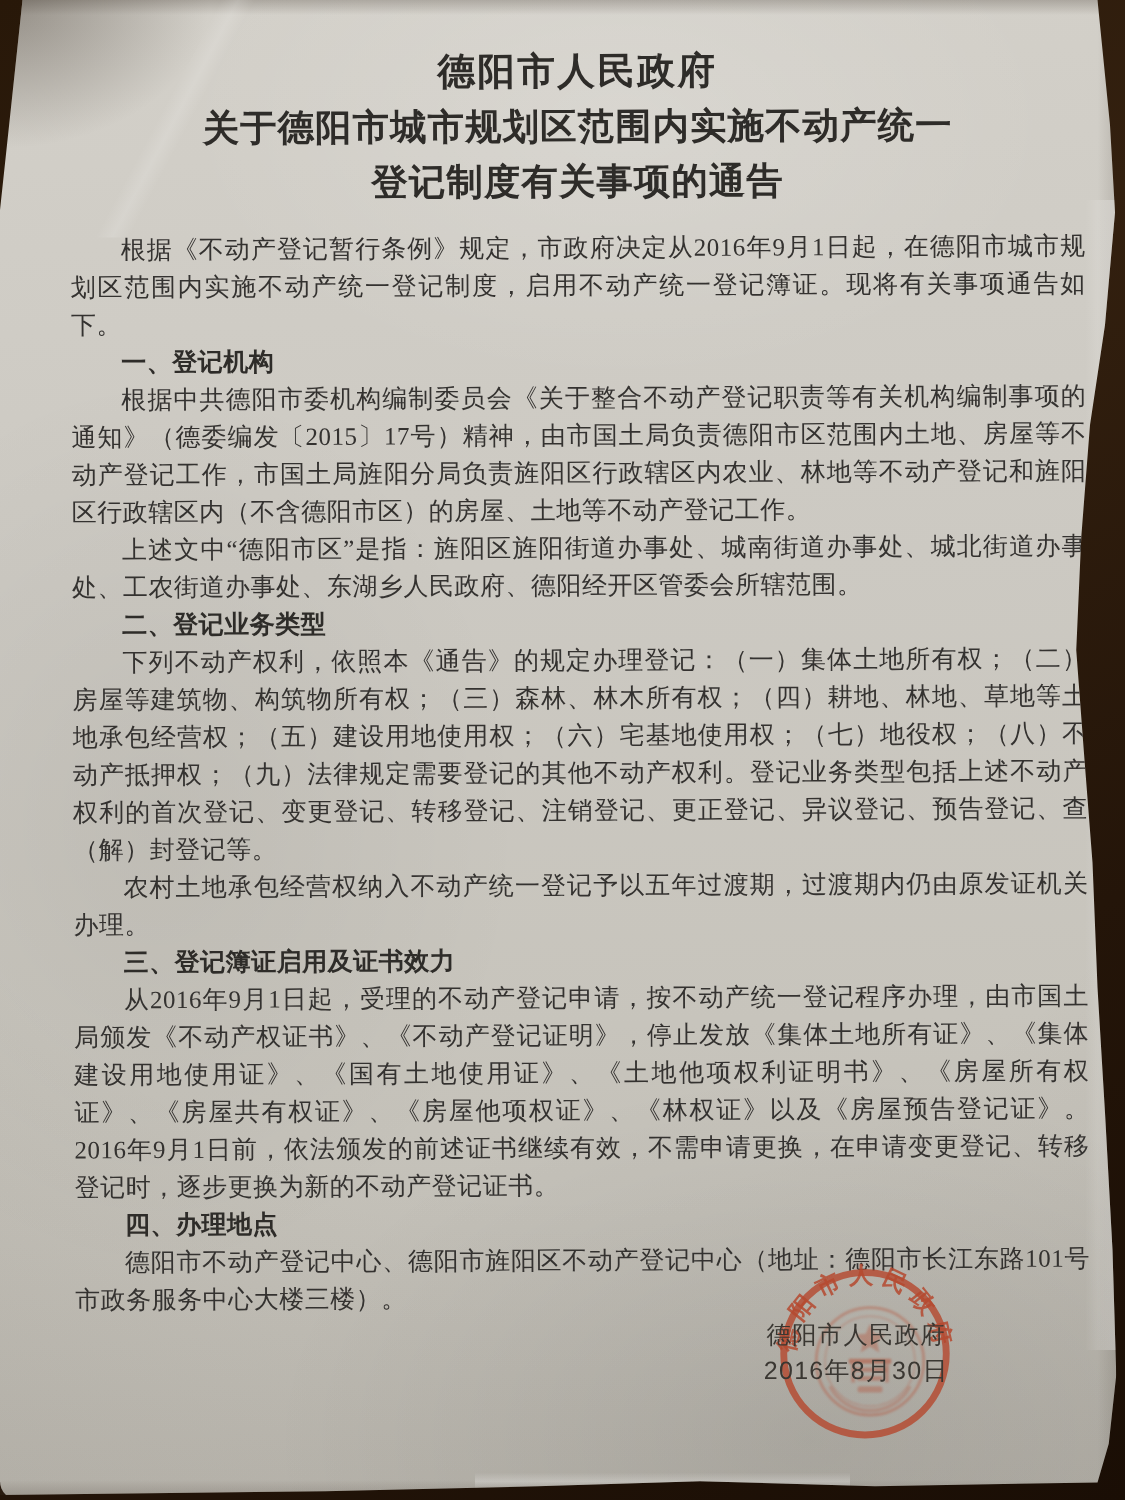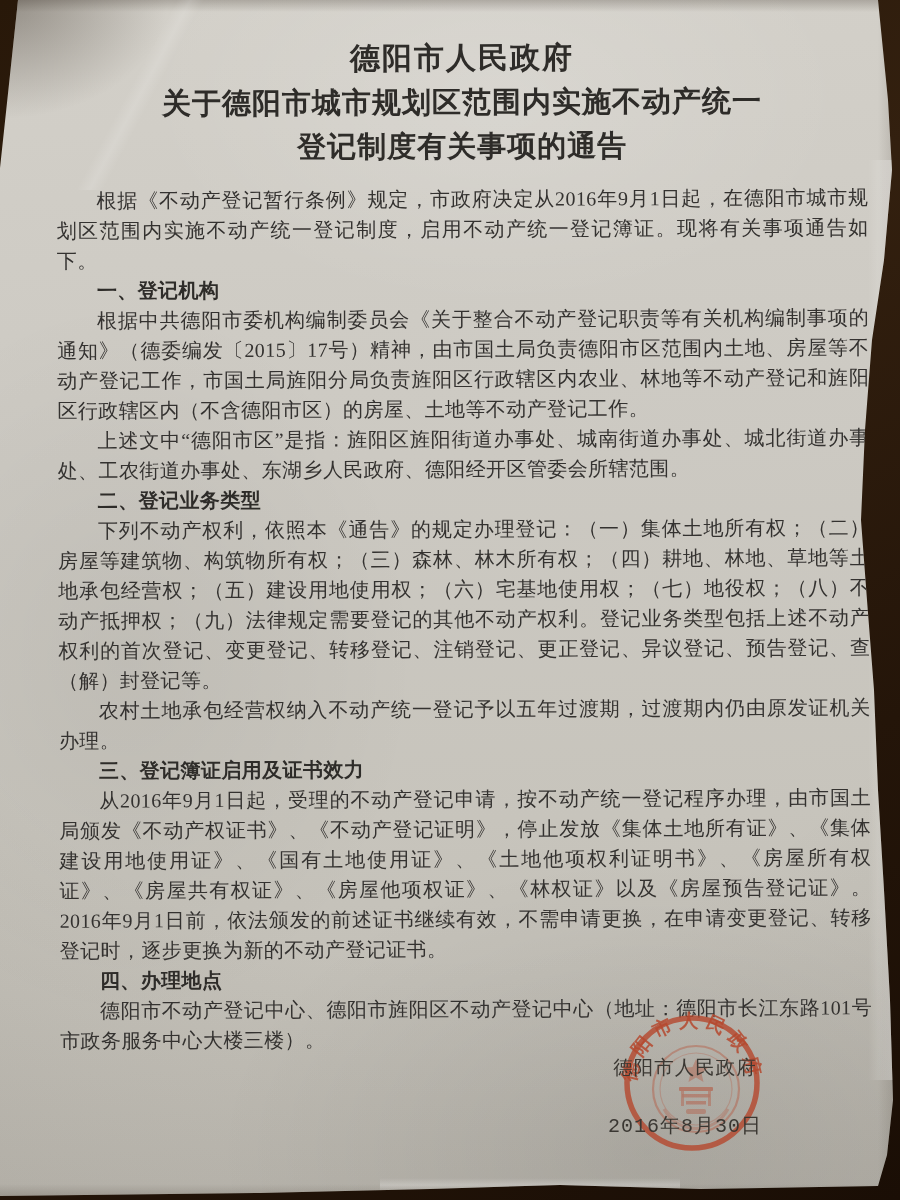--- a/index.html
+++ b/index.html
@@ -22,20 +22,21 @@
       radial-gradient(420px 520px at 14% 55%, rgba(0,0,0,.05), transparent 70%),
       radial-gradient(620px 420px at 72% 96%, rgba(0,0,0,.08), transparent 70%),
       linear-gradient(178deg, #d3d0c9 0%, #ccc9c2 38%, #c7c4bc 68%, #bdbab2 100%);
     clip-path: polygon(
       18px 0px, 878px 0px, 888px 100px, 892px 170px, 884px 260px,
       872px 340px, 865px 430px, 861px 520px, 867px 600px, 874px 690px,
       878px 790px, 884px 890px, 890px 1000px, 893px 1100px, 887px 1155px,
       878px 1186px, 700px 1189px, 560px 1185px, 430px 1189px, 260px 1193px,
       0px 1196px, 0px 168px
     );
+    border-radius: 15px;
   }
   .paper::before {
     content: ''; position: absolute; inset: 0; pointer-events: none;
     background:
       radial-gradient(240px 170px at 0px 0px, rgba(40,30,20,.38), transparent 70%),
       linear-gradient(to bottom, rgba(60,50,40,.26), rgba(60,50,40,0) 12px),
       linear-gradient(to left, rgba(55,45,35,.20), transparent 22px),
       linear-gradient(to top, rgba(55,45,35,.24), transparent 16px),
       radial-gradient(120% 90% at 48% 30%, transparent 55%, rgba(55,45,35,.12) 100%);
   }
@@ -89,21 +90,21 @@
     position: absolute; left: 616px; top: 1007px;
     width: 150px; height: 150px;
   }
   .signature {
     position: absolute; left: 590px; top: 1054px; width: 190px;
     text-align: center;
     color: #3a3732;
     font-family: "Liberation Sans", "DejaVu Sans", sans-serif;
   }
   .sig-issuer { font-size: 19.5px; letter-spacing: 1px; }
-  .sig-date   { margin-top: 31px; font-size: 20px; letter-spacing: 1px; font-family: Liberation Mono, monospace; }
+  .sig-date   { margin-top: 2px; font-size: 20px; letter-spacing: 1px; }
 </style>
 </head>
 <body>
 
 <div class="photo">
   <div class="paper">
     <div class="crease-topleft"></div>
     <div class="edge-light-right"></div>
     <div class="crease-bottom"></div>
 

